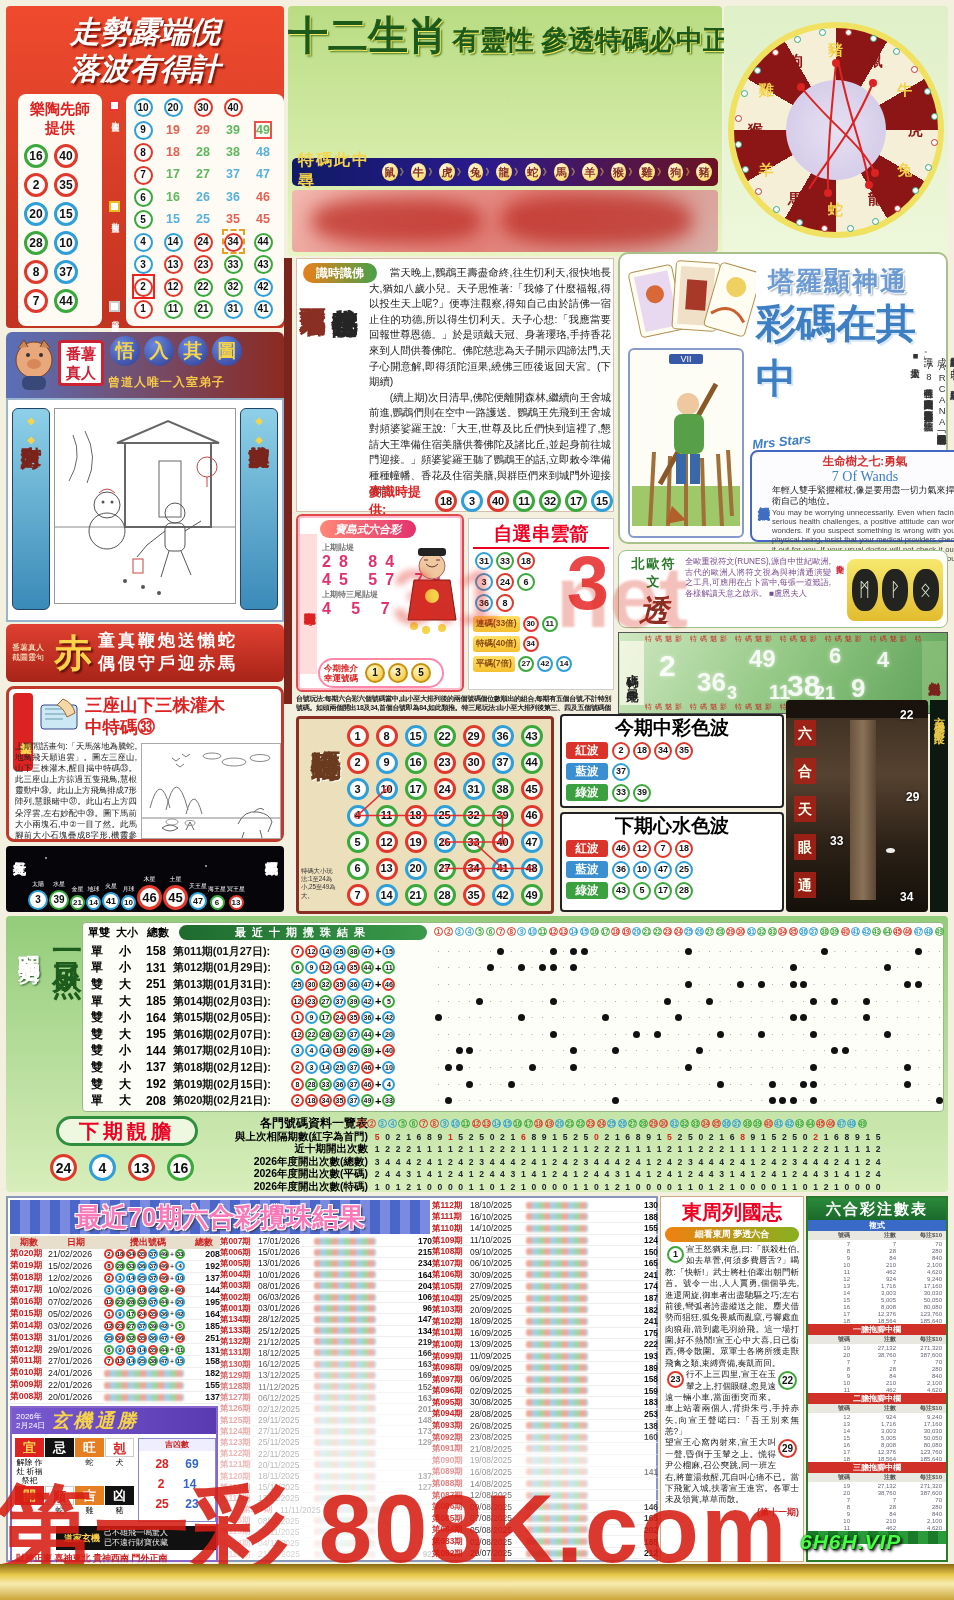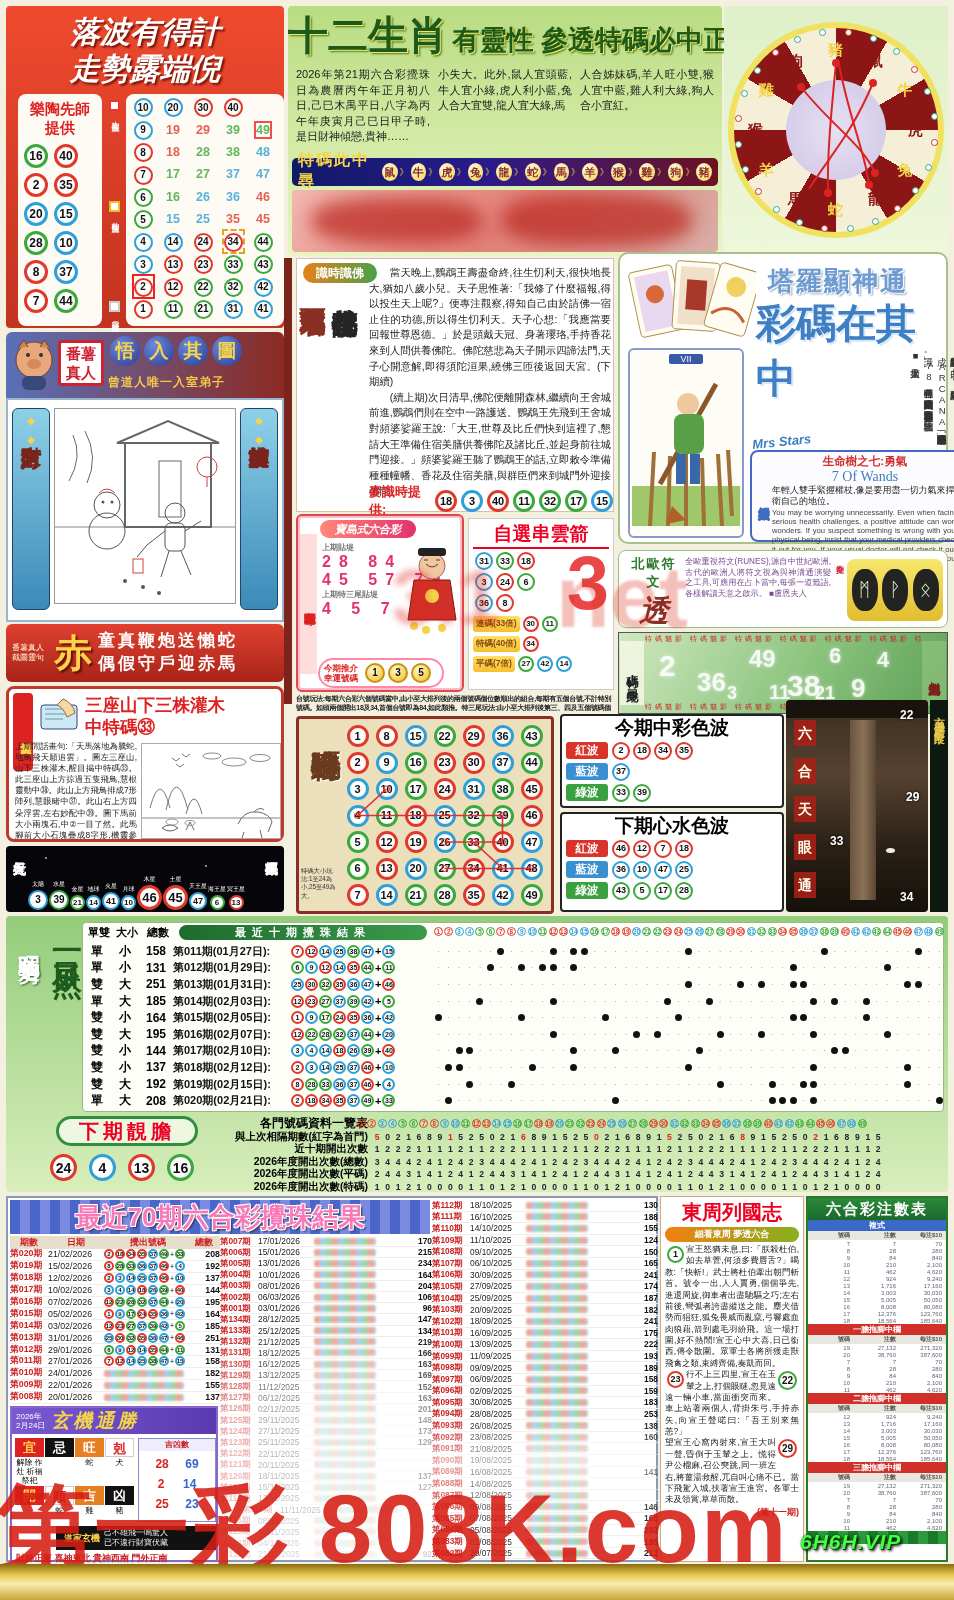--- a/index.html
+++ b/index.html
@@ -226,22 +226,22 @@
  text-shadow:0 0 2px #030,1px 1px 0 #141,2px 2px 3px #000;letter-spacing:1px}
 #gold{left:0;top:1564px;width:954px;height:36px;background:linear-gradient(180deg,#8a6a10,#e8c84a 30%,#f8ecb0 55%,#caa53a);z-index:52}
 </style>
 </head>
 <body>
 
 <div class="page">
 
  <section class="abs" id="tl">
   <div class="hd">
-    <div>落波有得計</div>
-        <div>走勢露端倪</div>
+    <div>走勢露端倪</div>
+        <div>落波有得計</div>
       </div>
   <div class="card" style="left:12px;top:88px;width:84px;height:232px">
     <div style="color:#d22;font-weight:900;font-size:15px;text-align:center;padding-top:6px">
       <div>樂陶先師</div>
           <div>提供</div>
         </div>
     <div id="tl-pairs" style="padding:6px 4px 0 6px">
           <div style="display: flex; gap: 6px; margin-bottom: 5px;">
             <span class="ball" style="height: 24px; width: 24px; font-size: 12px; border-color: rgb(58, 168, 58); border-width: 3px;">16</span>
             <span class="ball" style="height: 24px; width: 24px; font-size: 12px; border-color: rgb(224, 57, 43); border-width: 3px;">40</span>
@@ -335,25 +335,20 @@
           <div><span class="ball" style="height: 19px; width: 19px; font-size: 10px; border-color: rgb(47, 159, 216); border-width: 2px;">31</span></div>
           <div><span class="ball" style="height: 19px; width: 19px; font-size: 10px; border-color: rgb(47, 159, 216); border-width: 2px;">41</span></div>
         </div>
   </div>
  </section>
 
  <section class="abs" id="tm">
   <div class="tt">
     <span style="font-size:40px">十二生肖</span>
     <span style="font-size:27px">有靈性 參透特碼必中正</span></div>
-  <div id="tm-cols">
-    <p>2026年第21期六合彩攪珠日為農曆丙午年正月初八日,己巳木禺平日,八字為丙午年庚寅月己巳日甲子時,是日財神傾戀,貴神……</p>
-    <p>小失大。此外,鼠人宜頭藍,牛人宜小綠,虎人利小藍,兔人合大宜雙,龍人宜大綠,馬</p>
-    <p>人合姊妹碼,羊人旺小雙,猴人宜中藍,雞人利大綠,狗人合小宜紅。</p>
-  </div>
   <div id="tm-banner">
     <span class="bt">特碼此中尋</span>
   <span class="zchip">鼠</span>
         <span class="zsep">》</span>
         <span class="zchip">牛</span>
         <span class="zsep">》</span>
         <span class="zchip">虎</span>
         <span class="zsep">》</span>
         <span class="zchip">兔</span>
         <span class="zsep">》</span>

